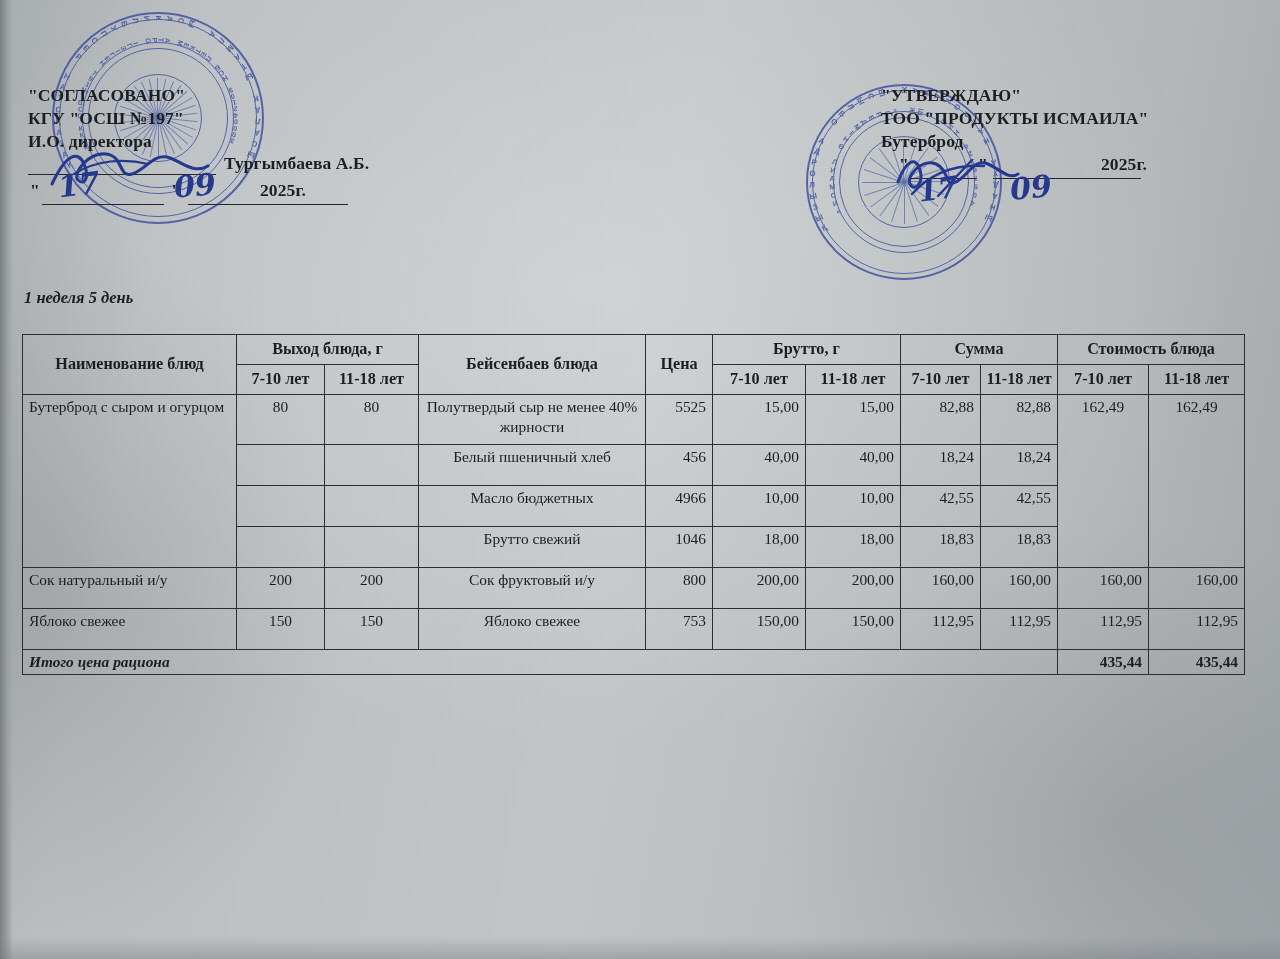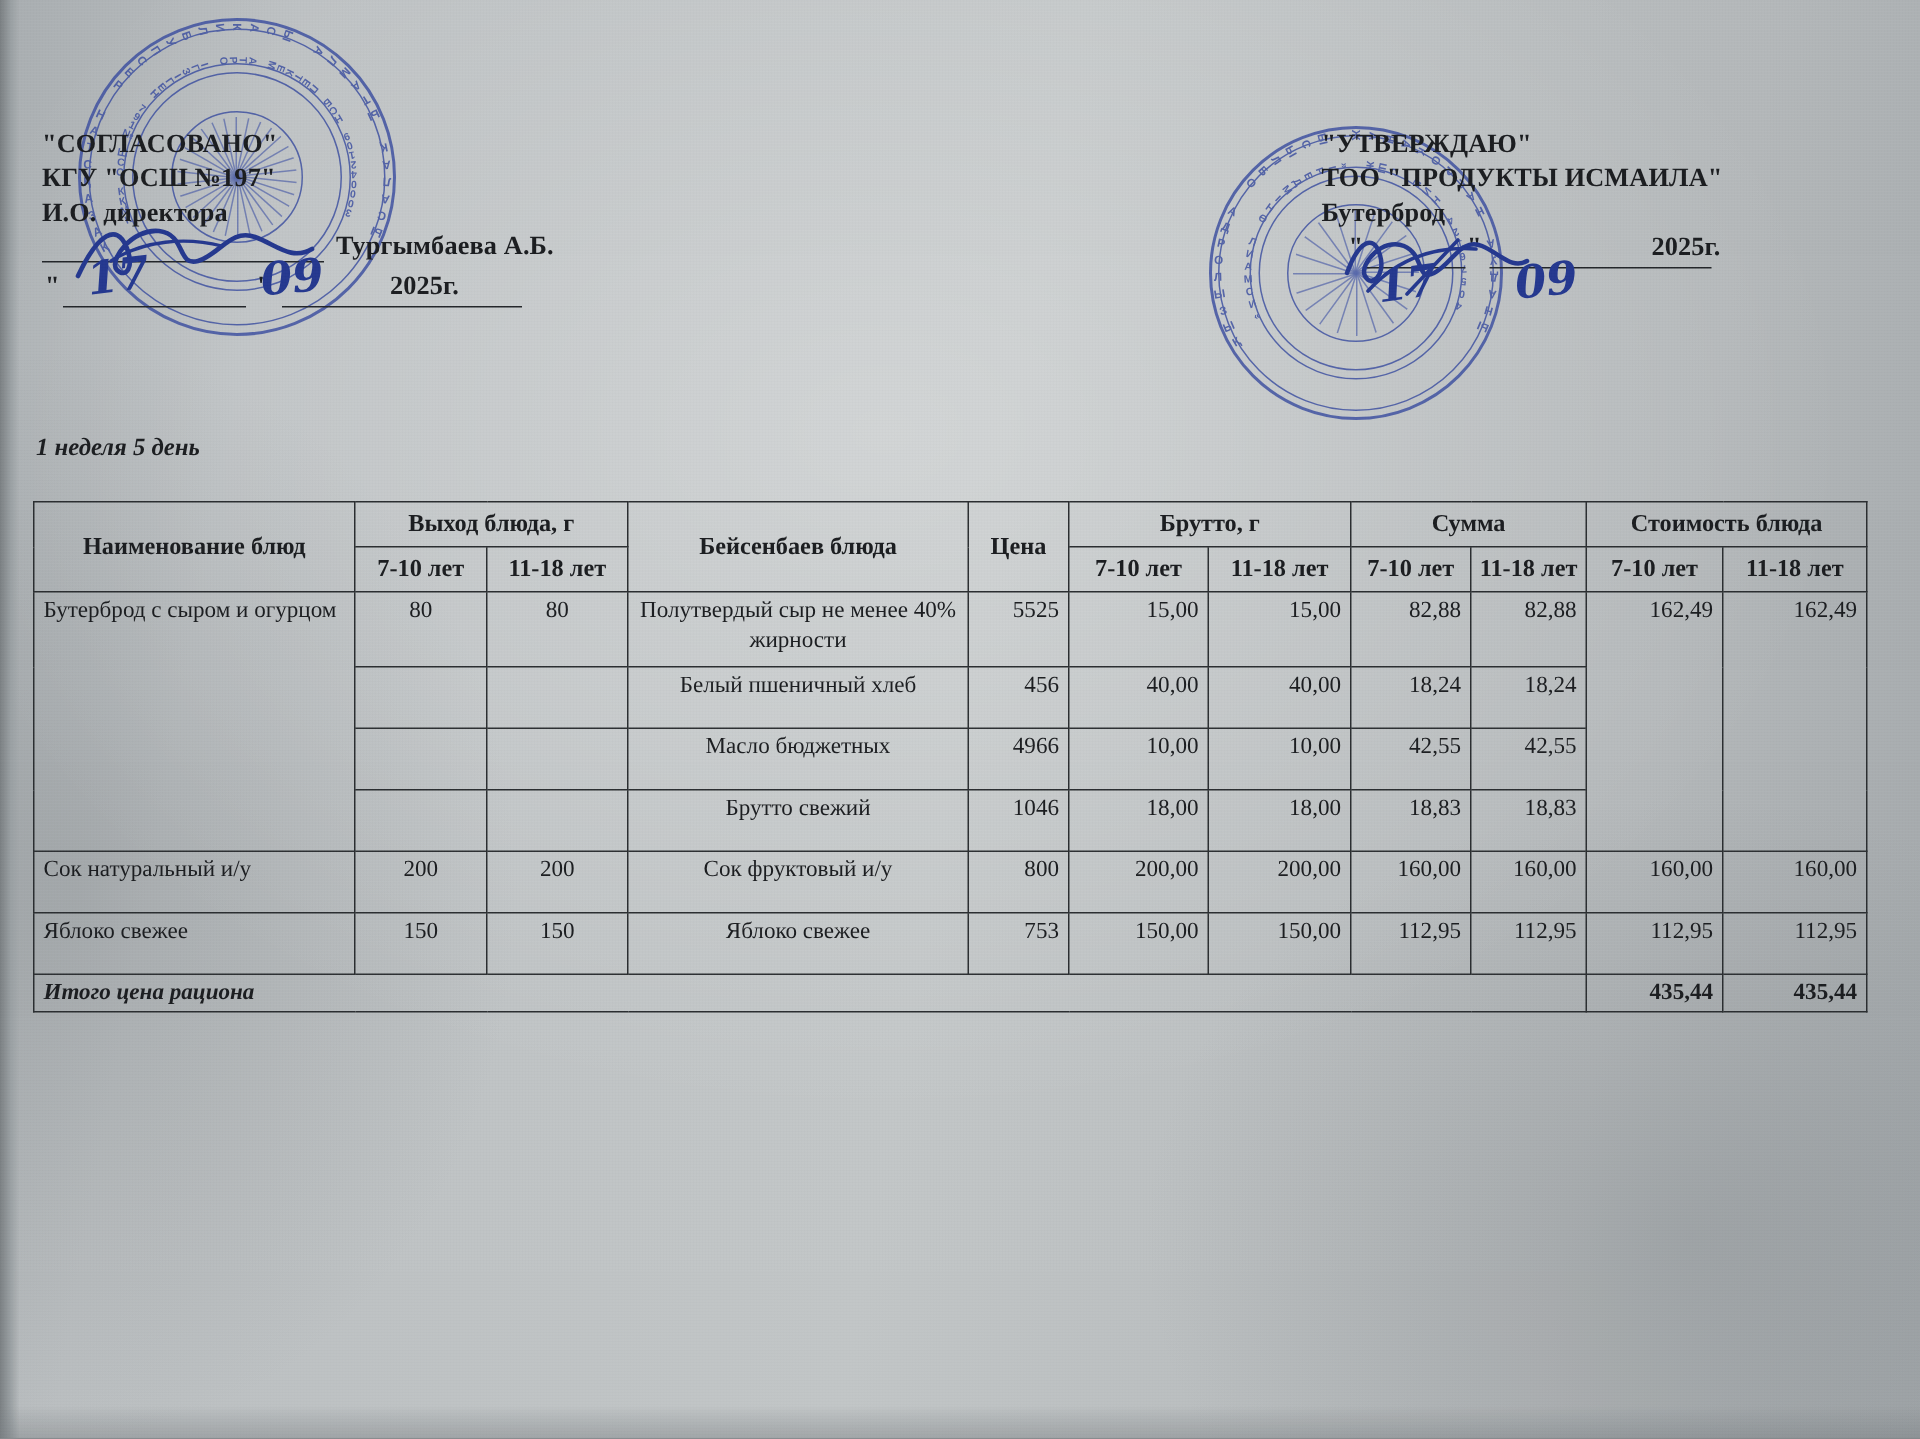--- a/index.html
+++ b/index.html
@@ -219,21 +219,21 @@
     vertical-align: bottom;
     padding-right: 7px;
     padding-bottom: 3px;
   }
   td.ctr {
     text-align: center;
     vertical-align: top;
     padding-top: 5px;
   }
   td.cost {
-    text-align: right;
+    text-align: center;
     vertical-align: top;
     padding-right: 9px;
     padding-top: 4px;
   }
   td.cost-b {
     text-align: right;
     vertical-align: bottom;
     padding-right: 9px;
     padding-bottom: 3px;
   }

